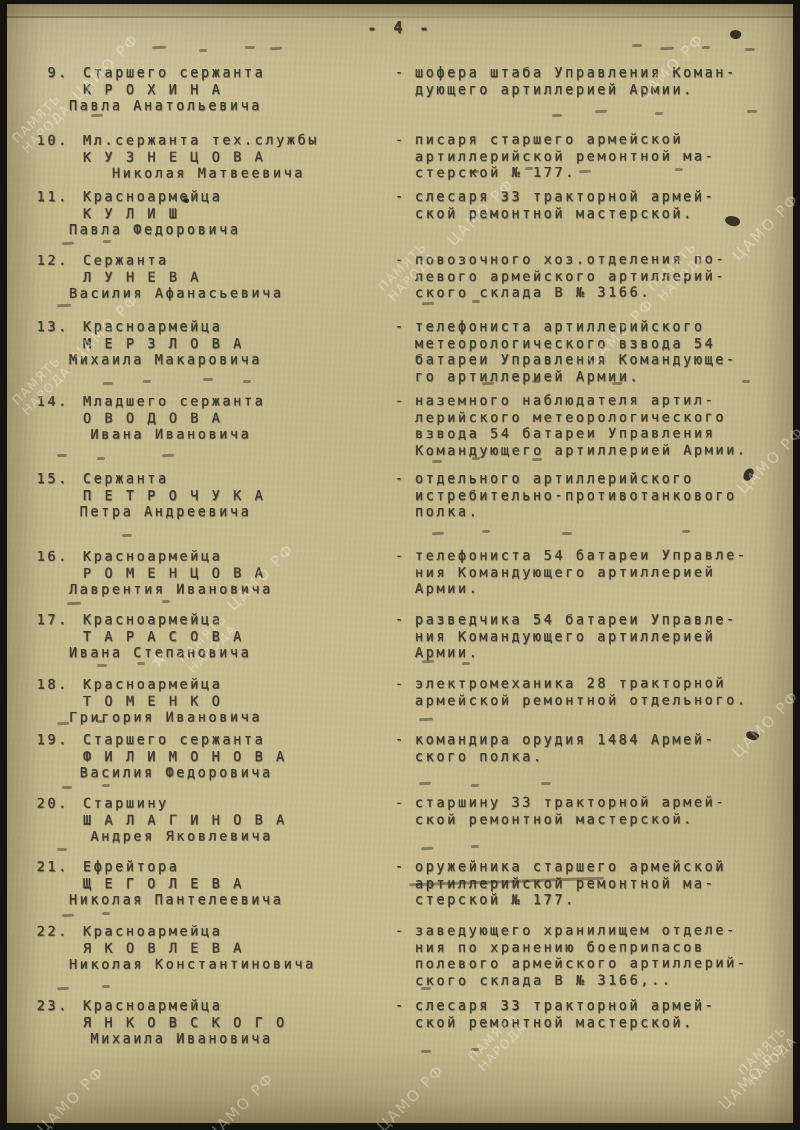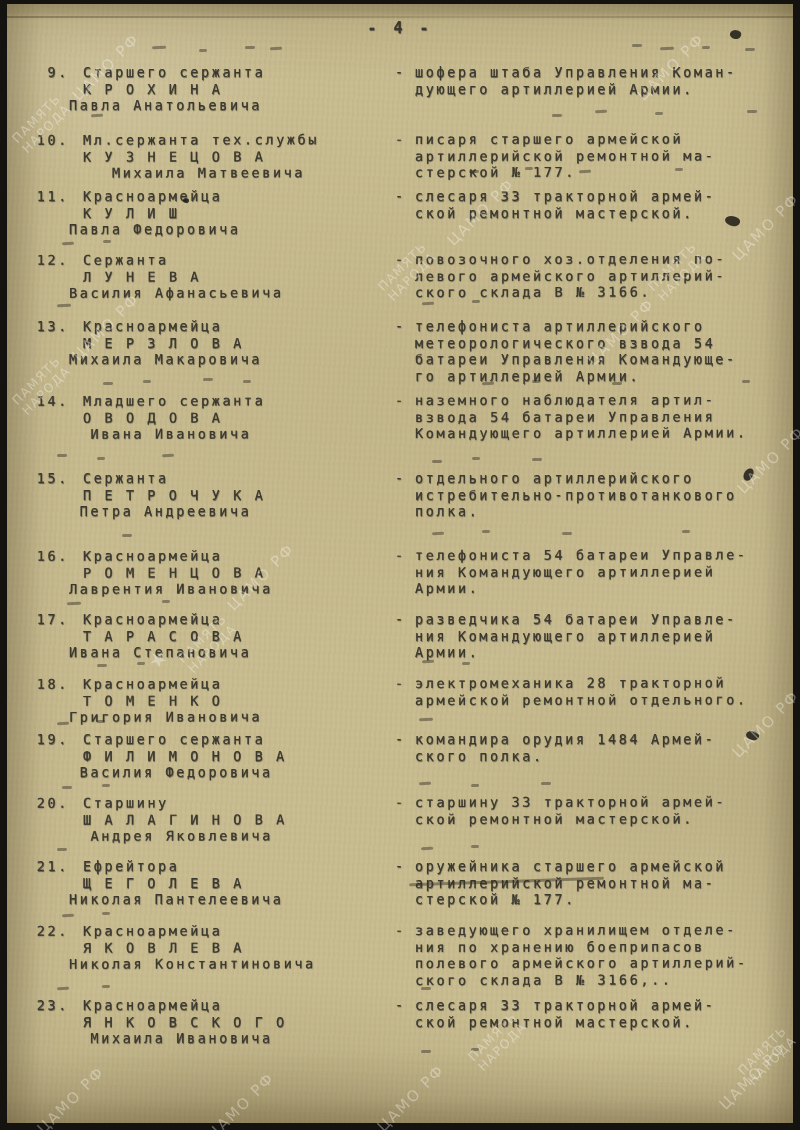--- a/index.html
+++ b/index.html
@@ -90,21 +90,21 @@
               <div class="duty-line">дующего артиллерией Армии.</div>
             </div>
     </div>
   </div>
 
   <div class="entry">
     <div class="entry-number">10.</div>
     <div class="person">
       <div class="rank">Мл.сержанта тех.службы</div>
       <div class="surname">К У З Н Е Ц О В А</div>
-      <div class="patronymic">Михаила Матвеевича</div>
+      <div class="patronymic">Николая Матвеевича</div>
     </div>
     <div class="assignment">
       <span class="assignment-dash">-</span>
       <div class="duty">
               <div class="duty-line">писаря старшего армейской</div>
               <div class="duty-line">артиллерийской ремонтной ма-</div>
               <div class="duty-line">стерской № 177.</div>
             </div>
     </div>
   </div>
@@ -164,20 +164,21 @@
     <div class="entry-number">14.</div>
     <div class="person">
       <div class="rank">Младшего сержанта</div>
       <div class="surname">О В О Д О В А</div>
       <div class="patronymic">Ивана Ивановича</div>
     </div>
     <div class="assignment">
       <span class="assignment-dash">-</span>
       <div class="duty">
               <div class="duty-line">наземного наблюдателя артил-</div>
+              <div class="duty-line">лерийского метеорологического</div>
               <div class="duty-line">взвода 54 батареи Управления</div>
               <div class="duty-line">Командующего артиллерией Армии.</div>
             </div>
     </div>
   </div>
 
   <div class="entry">
     <div class="entry-number">15.</div>
     <div class="person">
       <div class="rank">Сержанта</div>

